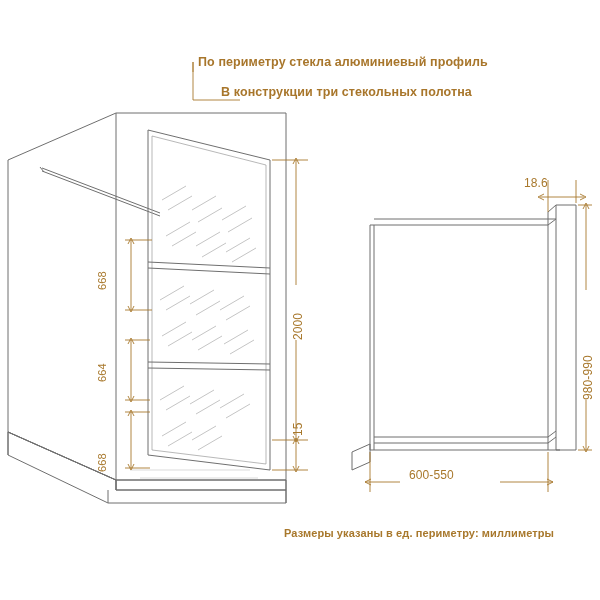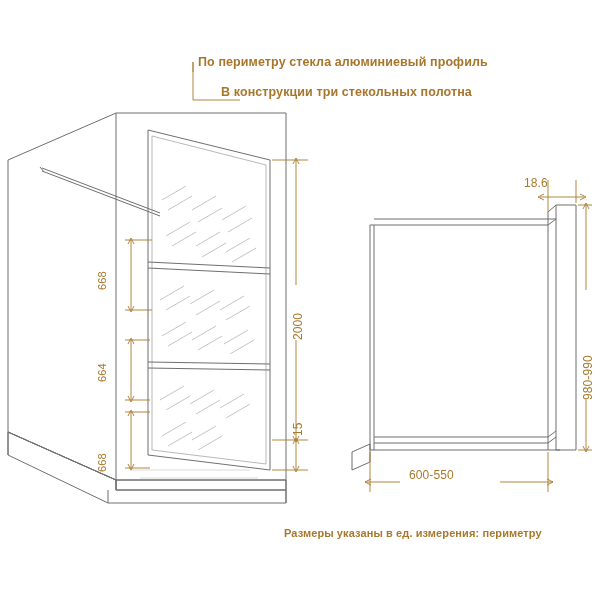--- a/index.html
+++ b/index.html
@@ -240,15 +240,15 @@
   <div class="lbl vert" style="left:96px; top:382px;">664</div>
   <div class="lbl vert" style="left:96px; top:472px;">668</div>
 
   <div class="lbl vert" style="left:291px; top:340px; font-size:12px;">2000</div>
   <div class="lbl vert" style="left:291px; top:436px; font-size:12px;">15</div>
 
   <div class="lbl" style="left:524px; top:176px; font-size:12px;">18.6</div>
   <div class="lbl vert" style="left:581px; top:400px; font-size:12px;">980-990</div>
   <div class="lbl" style="left:409px; top:468px; font-size:12px;">600-550</div>
 
-  <div class="lbl footer" style="left:284px; top:527px;">Размеры указаны в ед. измерения: периметру</div>
+  <div class="lbl footer" style="left:284px; top:527px;">Размеры указаны в ед. периметру: миллиметры</div>
 
 </div>
 
 </body></html>

